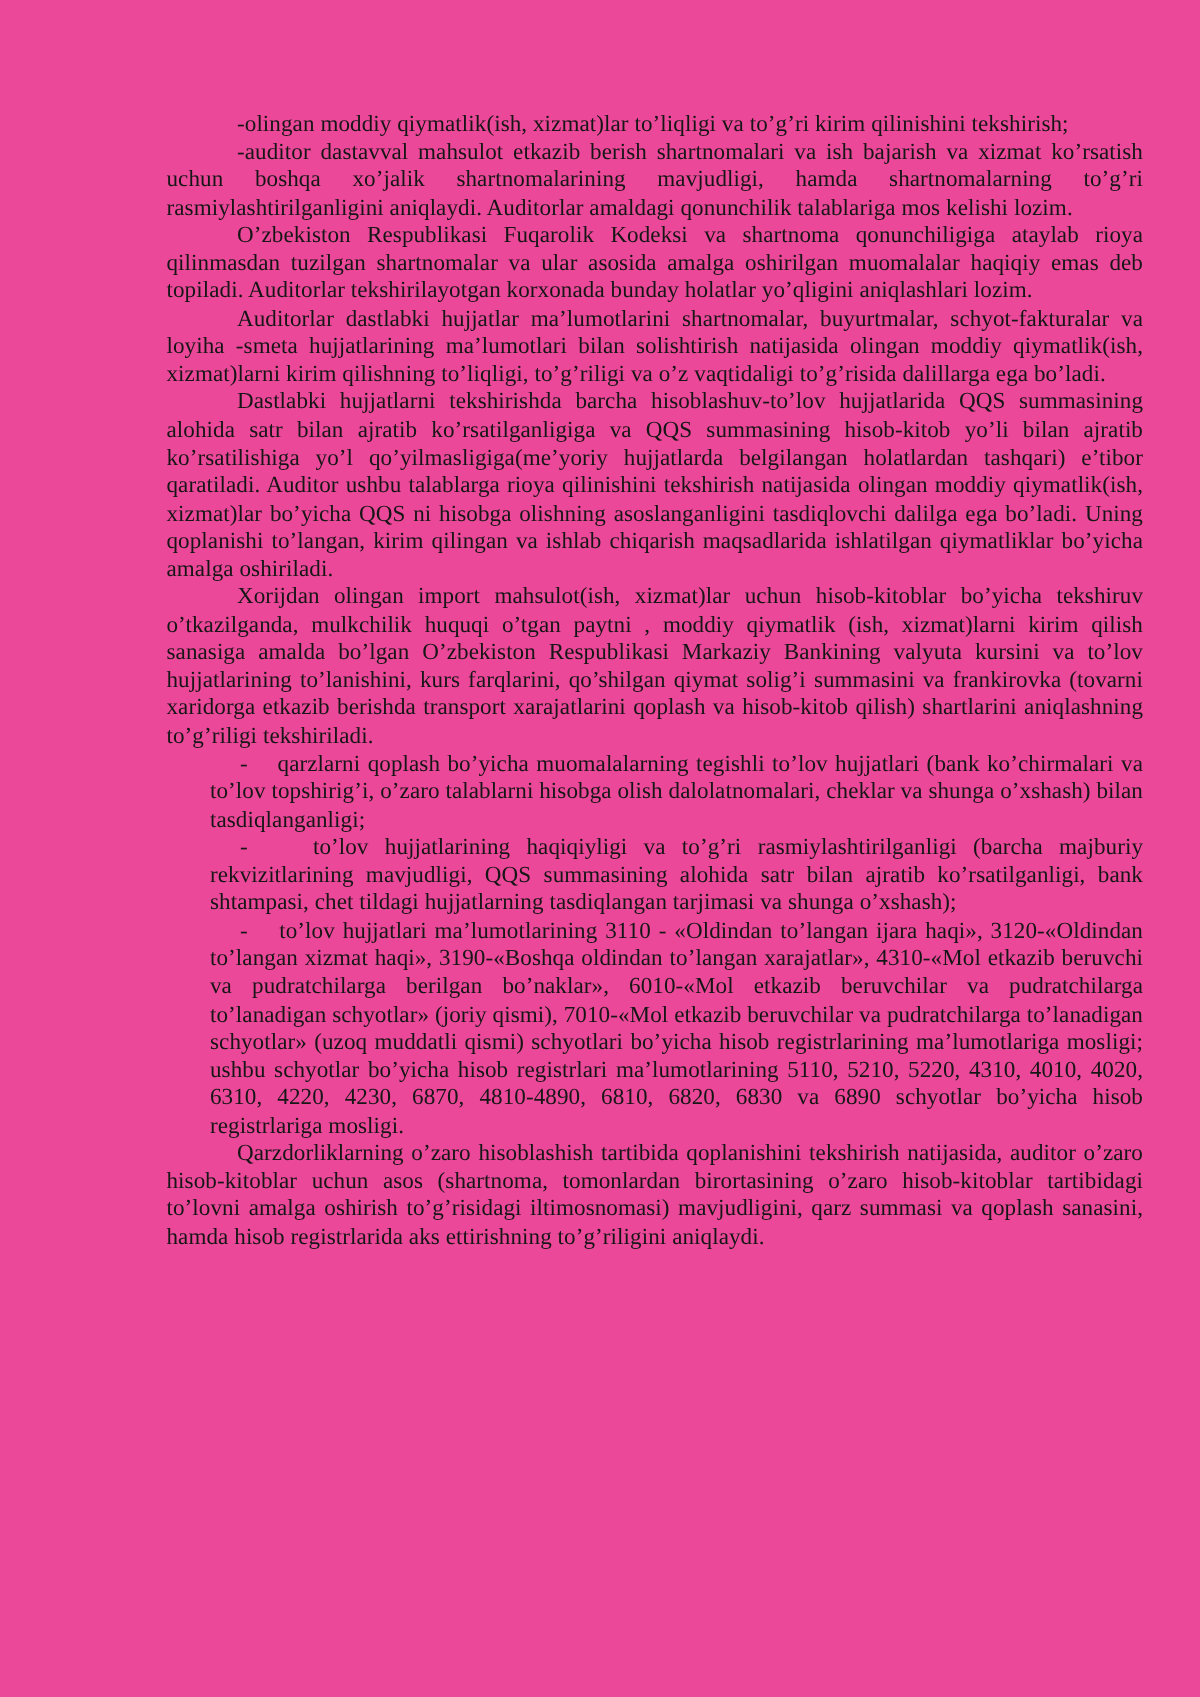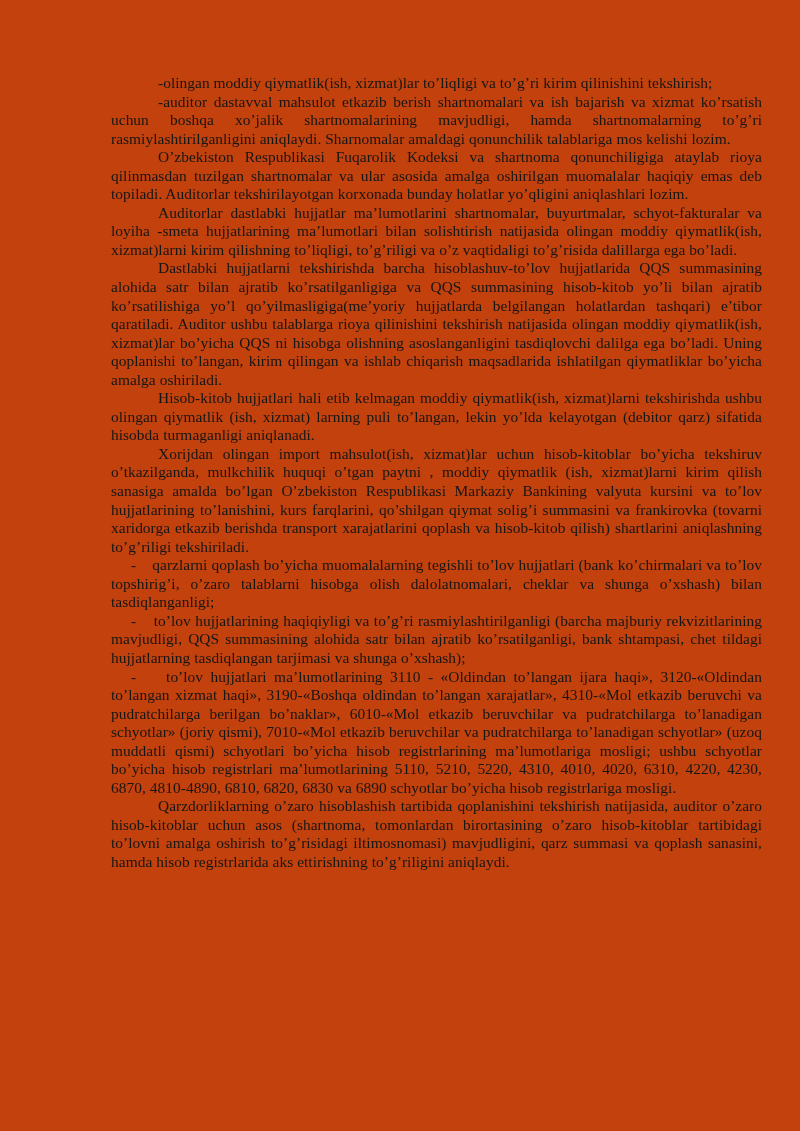--- a/index.html
+++ b/index.html
@@ -4,21 +4,21 @@
 <style>
   html, body {
     margin: 0;
     padding: 0;
     background: #ffffff;
   }
   .page {
     position: relative;
     width: 800px;
     height: 1131px;
-    background: #c2410c;
+    background: #ec4899;
     overflow: hidden;
     font-family: "Liberation Serif", "DejaVu Serif", serif;
   }
   .text-block {
     position: absolute;
     left: 111px;
     top: 74px;
     width: 651px;
     color: #161616;
     font-size: 15.4px;
@@ -26,32 +26,32 @@
     text-align: justify;
     letter-spacing: 0.05px;
   }
   .para {
     margin: 0;
     padding: 0;
     text-indent: 47px;
   }
   .para.list-item {
     text-indent: 20px;
+    margin-left: 29px;
   }
 </style>
 </head>
 <body>
 
 <div class="page">
   <div class="text-block">
     <p class="para">-olingan moddiy qiymatlik(ish, xizmat)lar to’liqligi va to’g’ri kirim qilinishini tekshirish;</p>
-    <p class="para">-auditor dastavval mahsulot etkazib berish shartnomalari va ish bajarish va xizmat ko’rsatish uchun boshqa xo’jalik shartnomalarining mavjudligi, hamda shartnomalarning to’g’ri rasmiylashtirilganligini aniqlaydi. Sharnomalar amaldagi qonunchilik talablariga mos kelishi lozim.</p>
+    <p class="para">-auditor dastavval mahsulot etkazib berish shartnomalari va ish bajarish va xizmat ko’rsatish uchun boshqa xo’jalik shartnomalarining mavjudligi, hamda shartnomalarning to’g’ri rasmiylashtirilganligini aniqlaydi. Auditorlar amaldagi qonunchilik talablariga mos kelishi lozim.</p>
     <p class="para">O’zbekiston Respublikasi Fuqarolik Kodeksi va shartnoma qonunchiligiga ataylab rioya qilinmasdan tuzilgan shartnomalar va ular asosida amalga oshirilgan muomalalar haqiqiy emas deb topiladi. Auditorlar tekshirilayotgan korxonada bunday holatlar yo’qligini aniqlashlari lozim.</p>
     <p class="para">Auditorlar dastlabki hujjatlar ma’lumotlarini shartnomalar, buyurtmalar, schyot-fakturalar va loyiha -smeta hujjatlarining ma’lumotlari bilan solishtirish natijasida olingan moddiy qiymatlik(ish, xizmat)larni kirim qilishning to’liqligi, to’g’riligi va o’z vaqtidaligi to’g’risida dalillarga ega bo’ladi.</p>
     <p class="para">Dastlabki hujjatlarni tekshirishda barcha hisoblashuv-to’lov hujjatlarida QQS summasining alohida satr bilan ajratib ko’rsatilganligiga va QQS summasining hisob-kitob yo’li bilan ajratib ko’rsatilishiga yo’l qo’yilmasligiga(me’yoriy hujjatlarda belgilangan holatlardan tashqari) e’tibor qaratiladi. Auditor ushbu talablarga rioya qilinishini tekshirish natijasida olingan moddiy qiymatlik(ish, xizmat)lar bo’yicha QQS ni hisobga olishning asoslanganligini tasdiqlovchi dalilga ega bo’ladi. Uning qoplanishi to’langan, kirim qilingan va ishlab chiqarish maqsadlarida ishlatilgan qiymatliklar bo’yicha amalga oshiriladi.</p>
-    <p class="para">Hisob-kitob hujjatlari hali etib kelmagan moddiy qiymatlik(ish, xizmat)larni tekshirishda ushbu olingan qiymatlik (ish, xizmat) larning puli to’langan, lekin yo’lda kelayotgan (debitor qarz) sifatida hisobda turmaganligi aniqlanadi.</p>
     <p class="para">Xorijdan olingan import mahsulot(ish, xizmat)lar uchun hisob-kitoblar bo’yicha tekshiruv o’tkazilganda, mulkchilik huquqi o’tgan paytni , moddiy qiymatlik (ish, xizmat)larni kirim qilish sanasiga amalda bo’lgan O’zbekiston Respublikasi Markaziy Bankining valyuta kursini va to’lov hujjatlarining to’lanishini, kurs farqlarini, qo’shilgan qiymat solig’i summasini va frankirovka (tovarni xaridorga etkazib berishda transport xarajatlarini qoplash va hisob-kitob qilish) shartlarini aniqlashning to’g’riligi tekshiriladi.</p>
     <p class="para list-item">-&nbsp;&nbsp;&nbsp;&nbsp;qarzlarni qoplash bo’yicha muomalalarning tegishli to’lov hujjatlari (bank ko’chirmalari va to’lov topshirig’i, o’zaro talablarni hisobga olish dalolatnomalari, cheklar va shunga o’xshash) bilan tasdiqlanganligi;</p>
     <p class="para list-item">-&nbsp;&nbsp;&nbsp;&nbsp;to’lov hujjatlarining haqiqiyligi va to’g’ri rasmiylashtirilganligi (barcha majburiy rekvizitlarining mavjudligi, QQS summasining alohida satr bilan ajratib ko’rsatilganligi, bank shtampasi, chet tildagi hujjatlarning tasdiqlangan tarjimasi va shunga o’xshash);</p>
     <p class="para list-item">-&nbsp;&nbsp;&nbsp;&nbsp;to’lov hujjatlari ma’lumotlarining 3110 - «Oldindan to’langan ijara haqi», 3120-«Oldindan to’langan xizmat haqi», 3190-«Boshqa oldindan to’langan xarajatlar», 4310-«Mol etkazib beruvchi va pudratchilarga berilgan bo’naklar», 6010-«Mol etkazib beruvchilar va pudratchilarga to’lanadigan schyotlar» (joriy qismi), 7010-«Mol etkazib beruvchilar va pudratchilarga to’lanadigan schyotlar» (uzoq muddatli qismi) schyotlari bo’yicha hisob registrlarining ma’lumotlariga mosligi; ushbu schyotlar bo’yicha hisob registrlari ma’lumotlarining 5110, 5210, 5220, 4310, 4010, 4020, 6310, 4220, 4230, 6870, 4810-4890, 6810, 6820, 6830 va 6890 schyotlar bo’yicha hisob registrlariga mosligi.</p>
     <p class="para">Qarzdorliklarning o’zaro hisoblashish tartibida qoplanishini tekshirish natijasida, auditor o’zaro hisob-kitoblar uchun asos (shartnoma, tomonlardan birortasining o’zaro hisob-kitoblar tartibidagi to’lovni amalga oshirish to’g’risidagi iltimosnomasi) mavjudligini, qarz summasi va qoplash sanasini, hamda hisob registrlarida aks ettirishning to’g’riligini aniqlaydi.</p>
   </div>
 </div>
 
 </body></html>

